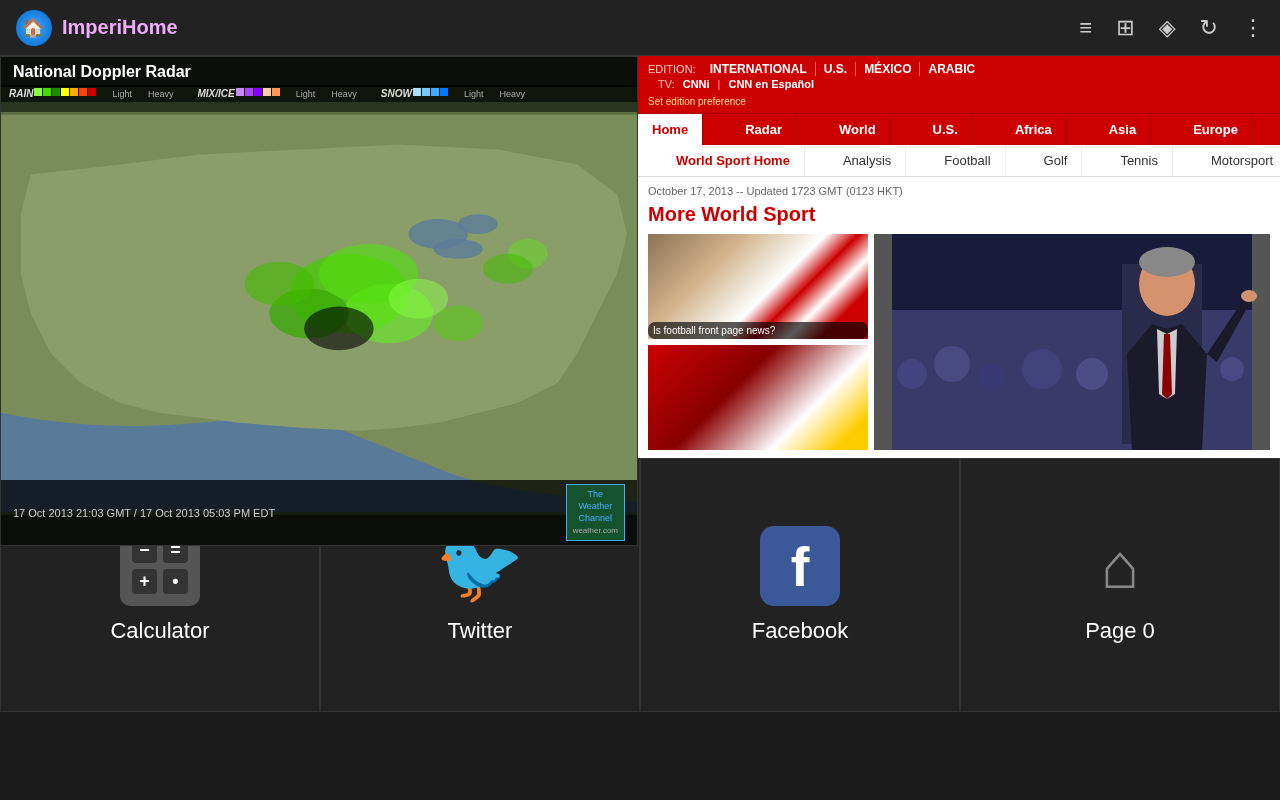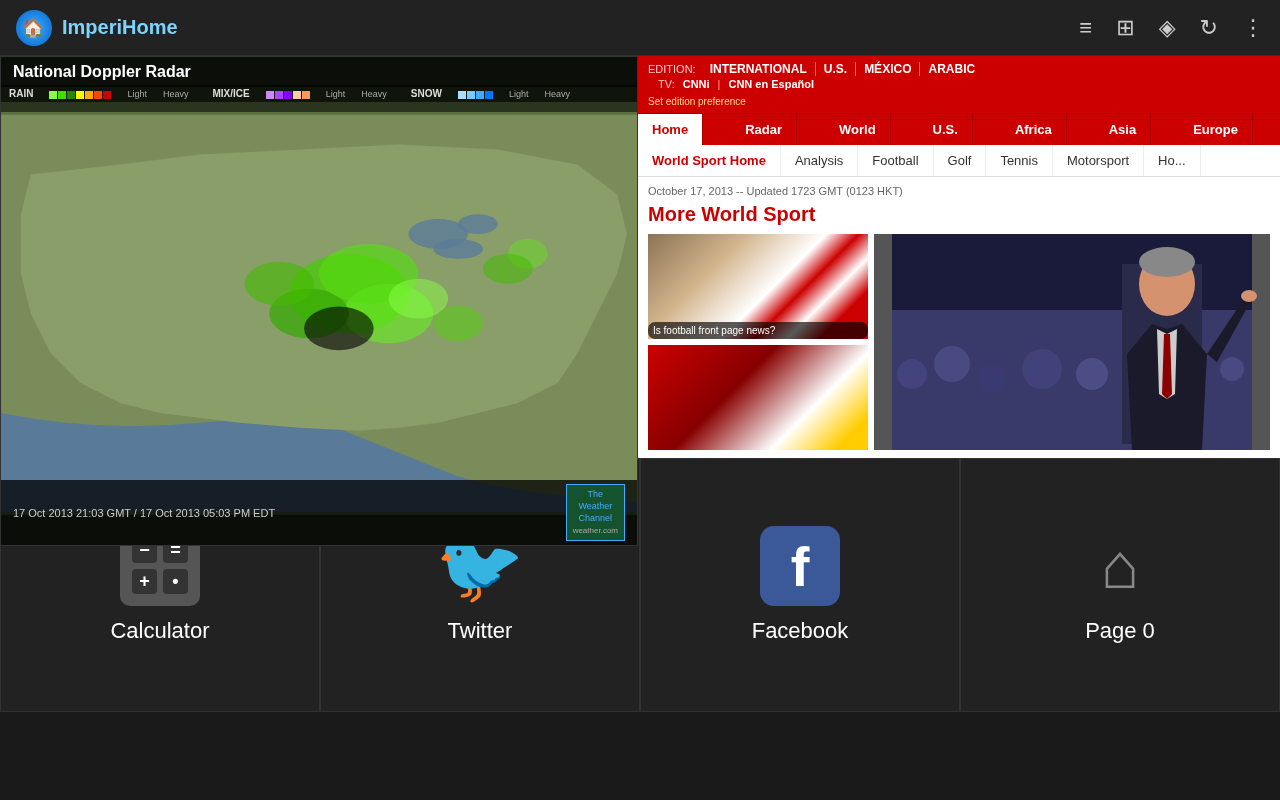--- a/index.html
+++ b/index.html
@@ -26,21 +26,21 @@
       height: 36px;
       background: radial-gradient(circle, #4af, #06c);
       border-radius: 50%;
       margin-right: 10px;
       display: flex; align-items: center; justify-content: center;
       font-size: 18px;
     }
     #app-title {
       font-size: 20px;
       font-weight: bold;
-      color: #7dd3fc;
+      color: #f0abfc;
       flex: 1;
     }
     .top-icons {
       display: flex;
       gap: 24px;
       align-items: center;
     }
     .top-icon {
       color: #ccc;
       font-size: 22px;
@@ -80,22 +80,23 @@
       padding: 3px 8px;
       font-size: 10px;
       color: #ddd;
       display: flex;
       gap: 16px;
       align-items: center;
       z-index: 10;
     }
     .legend-section {
       display: flex;
-      align-items: flex-end;
-      gap: 16px;
+      align-items: flex-start;
+      gap: 1px;
+      font-style: italic;
     }
     .legend-colors {
       display: flex;
       gap: 1px;
     }
     .lc { width: 8px; height: 8px; }
     #map-container {
       position: absolute;
       top: 55px; left: 0; right: 0; bottom: 30px;
       background: #5a7040;
@@ -226,20 +227,21 @@
       align-items: center;
       border-bottom: 1px solid #ddd;
     }
     .sport-item {
       padding: 8px 14px;
       font-size: 13px;
       color: #333;
       cursor: pointer;
       border-right: 1px solid #eee;
       white-space: nowrap;
+      margin-left: 24px;
     }
     .sport-item.active {
       color: #cc0000;
       font-weight: bold;
     }
     #cnn-content {
       flex: 1;
       background: #fff;
       padding: 8px 10px;
       overflow: hidden;

